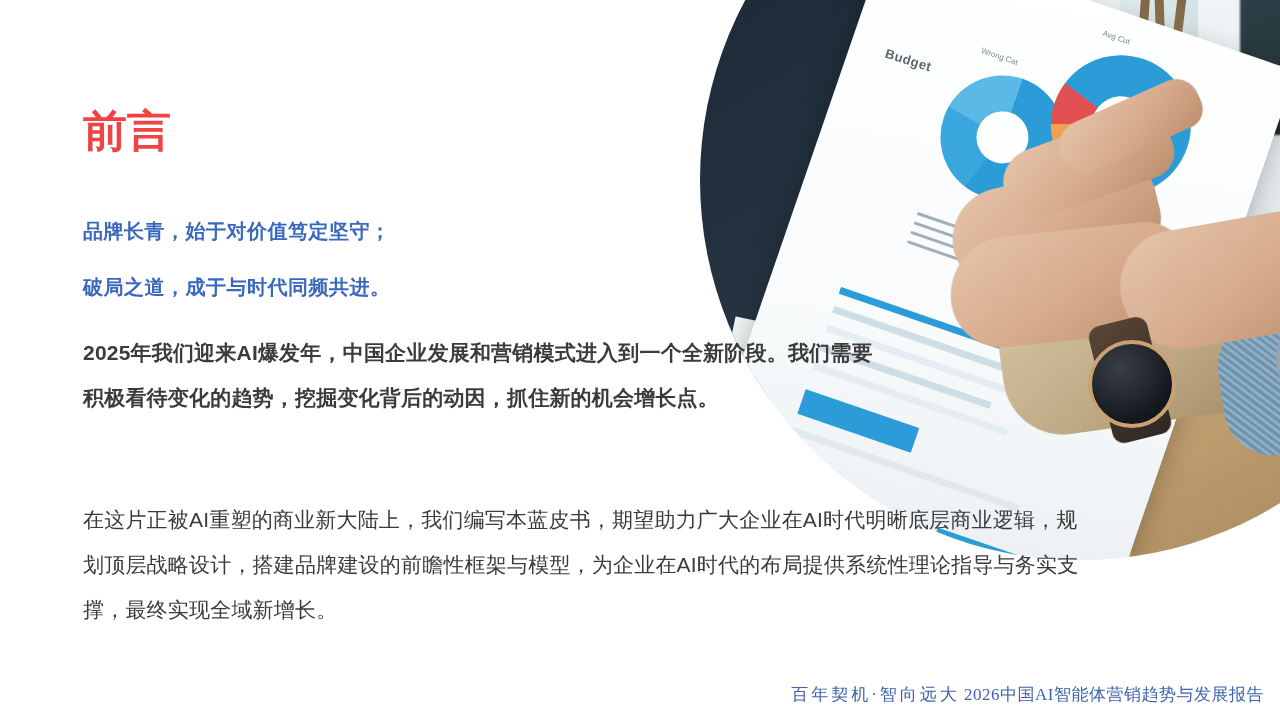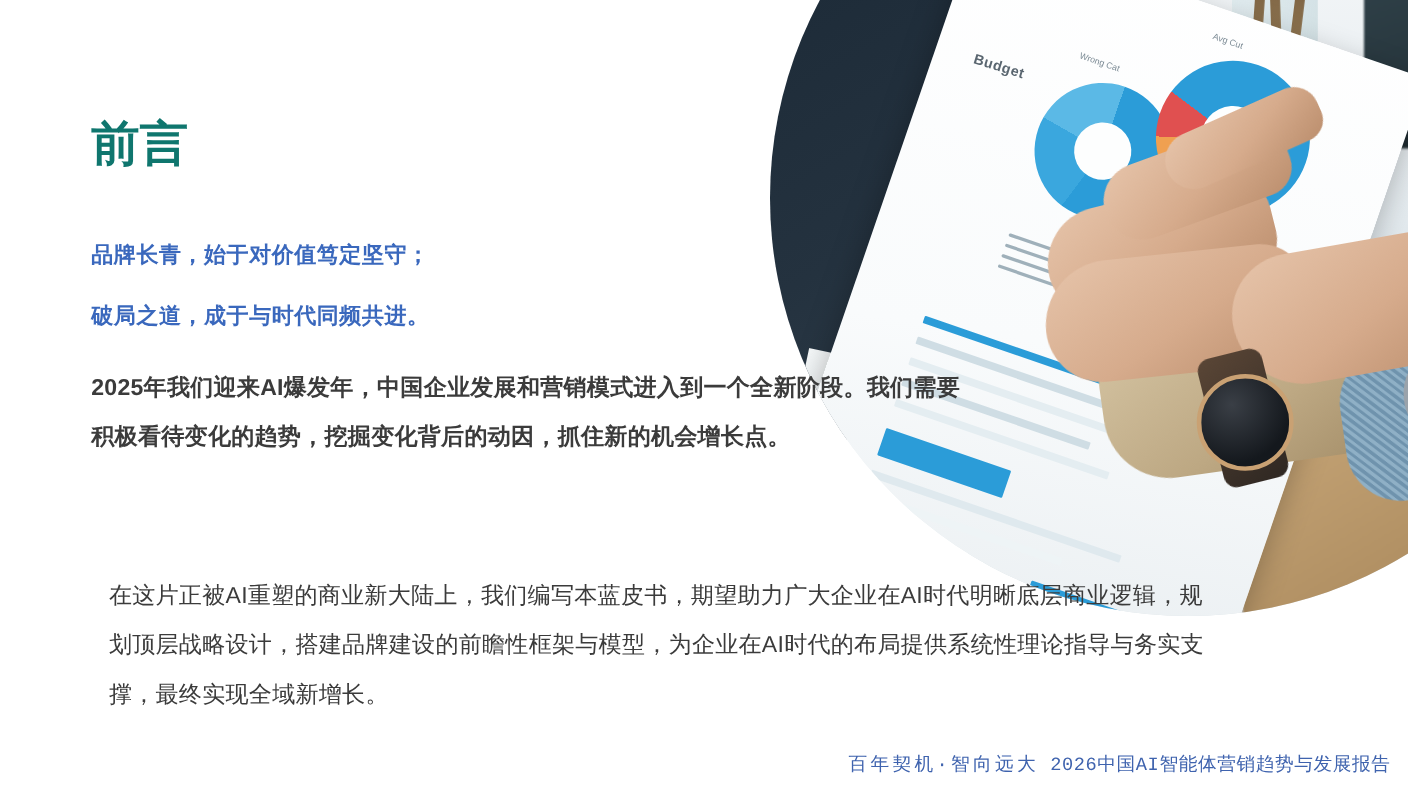--- a/index.html
+++ b/index.html
@@ -79,34 +79,34 @@
     background:radial-gradient(circle at 35% 30%,#3a3f46 0%,#14181d 70%);
     border:4px solid #c9a173;}
   .watch-face2{position:absolute;border-radius:50%;
     background:radial-gradient(circle at 35% 30%,#32373d 0%,#10141a 70%);
     border:4px solid #9aa3ab;}
 
   
   .title-en{position:absolute;left:83px;top:40px;font-size:57px;font-weight:bold;
     color:#4571c0;letter-spacing:-1px;line-height:1;}
   .title-cn{position:absolute;left:83px;top:106px;font-size:44px;font-weight:bold;
-    color:#0f766e;line-height:1.15;}
+    color:#ef4444;line-height:1.15;}
 
   .lead{position:absolute;left:83px;color:#3a68bd;font-weight:bold;font-size:20px;
     letter-spacing:.5px;}
   .lead1{top:218px;}
   .lead2{top:274px;}
 
   .para{position:absolute;left:83px;color:#3b3b3b;font-size:21px;line-height:45px;
     letter-spacing:.2px;}
   .para1{top:330px;width:790px;font-weight:bold;}
-  .para2{top:519px;width:1010px;margin-left:16px;}
+  .para2{top:497px;width:1010px;}
 
   .footer{position:absolute;right:16px;bottom:14px;color:#3f63ae;font-size:17px;
-    font-family:Liberation Mono, monospace;white-space:nowrap;}
+    font-family:Liberation Serif, serif;white-space:nowrap;}
   .footer .brand{letter-spacing:3px;}
   .footer .rep{letter-spacing:.5px;}
 </style>
 </head>
 <body>
 
 <div class="slide">
 
   <div class="photo-wrap">
     <div class="photo">

